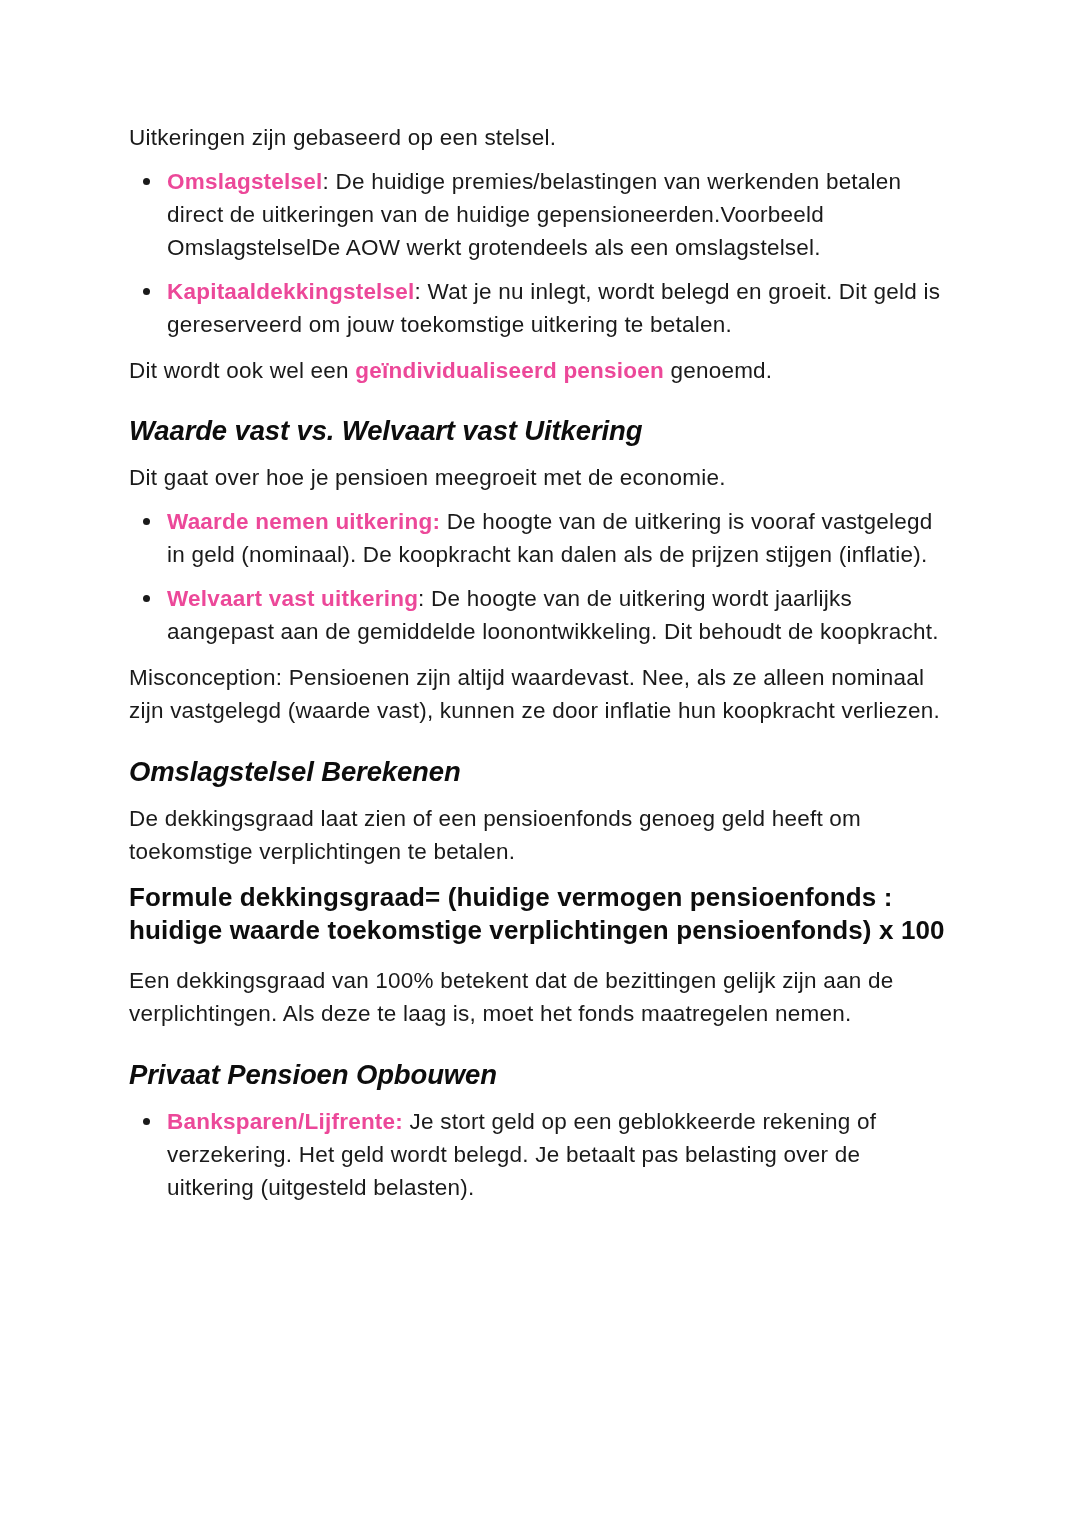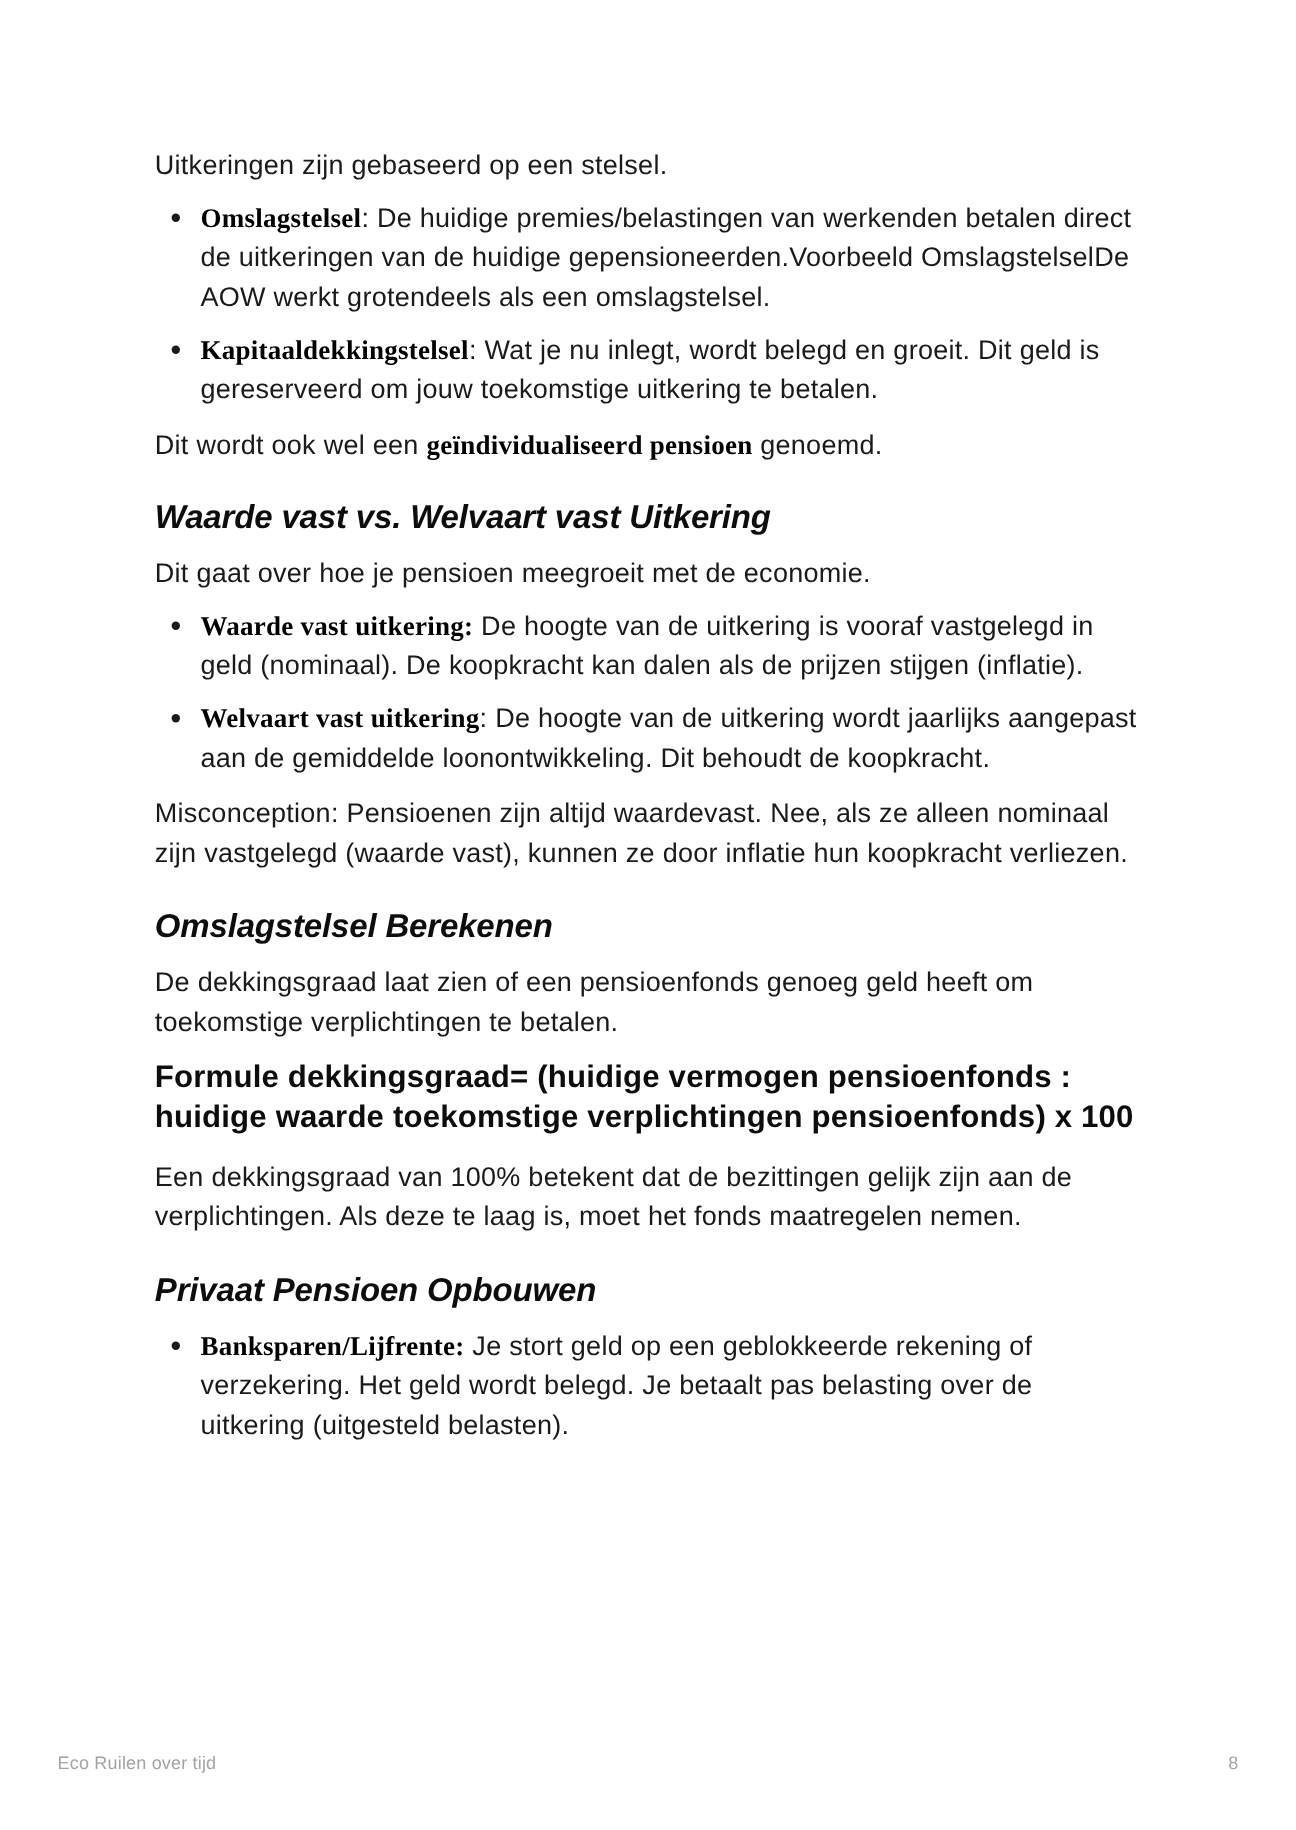--- a/index.html
+++ b/index.html
@@ -69,22 +69,21 @@
     left: 14px;
     top: 13px;
     width: 7px;
     height: 7px;
     border-radius: 50%;
     background: #1a1a1a;
   }
 
   b, .b {
     font-weight: 700;
-    color: #000000;
-    font-family: Liberation Serif, serif;
+    color: #ec4899;
   }
 
   .formula {
     font-size: 26px;
     line-height: 33px;
     font-weight: 700;
     color: #0d0d0d;
     margin: 0 0 17px 0;
     letter-spacing: 0.005em;
   }
@@ -129,21 +128,21 @@
 
     <p class="para"><span>Dit wordt ook wel een </span><b class="b">geïndividualiseerd pensioen</b><span> genoemd.</span></p>
 
     <h2 class="heading first-h">Waarde vast vs. Welvaart vast Uitkering</h2>
 
     <p class="para tight">Dit gaat over hoe je pensioen meegroeit met de economie.</p>
 
     <ul class="bullets">
       <li>
         <span class="bullet-dot"></span>
-        <b class="b">Waarde vast uitkering:</b><span> De hoogte van de uitkering is vooraf vastgelegd in geld (nominaal). De koopkracht kan dalen als de prijzen stijgen (inflatie).</span>
+        <b class="b">Waarde nemen uitkering:</b><span> De hoogte van de uitkering is vooraf vastgelegd in geld (nominaal). De koopkracht kan dalen als de prijzen stijgen (inflatie).</span>
       </li>
       <li>
         <span class="bullet-dot"></span>
         <b class="b">Welvaart vast uitkering</b><span>: De hoogte van de uitkering wordt jaarlijks aangepast aan de gemiddelde loonontwikkeling. Dit behoudt de koopkracht.</span>
       </li>
     </ul>
 
     <p class="para">Misconception: Pensioenen zijn altijd waardevast. Nee, als ze alleen nominaal zijn vastgelegd (waarde vast), kunnen ze door inflatie hun koopkracht verliezen.</p>
 
     <h2 class="heading">Omslagstelsel Berekenen</h2>
@@ -159,18 +158,14 @@
 
     <ul class="bullets">
       <li>
         <span class="bullet-dot"></span>
         <b class="b">Banksparen/Lijfrente:</b><span> Je stort geld op een geblokkeerde rekening of verzekering. Het geld wordt belegd. Je betaalt pas belasting over de uitkering (uitgesteld belasten).</span>
       </li>
     </ul>
 
   </div>
 
-  <div class="footer">
-    <span class="doc-title">Eco Ruilen over tijd</span>
-    <span class="page-num">8</span>
-  </div>
 
 </div>
 
 </body></html>

